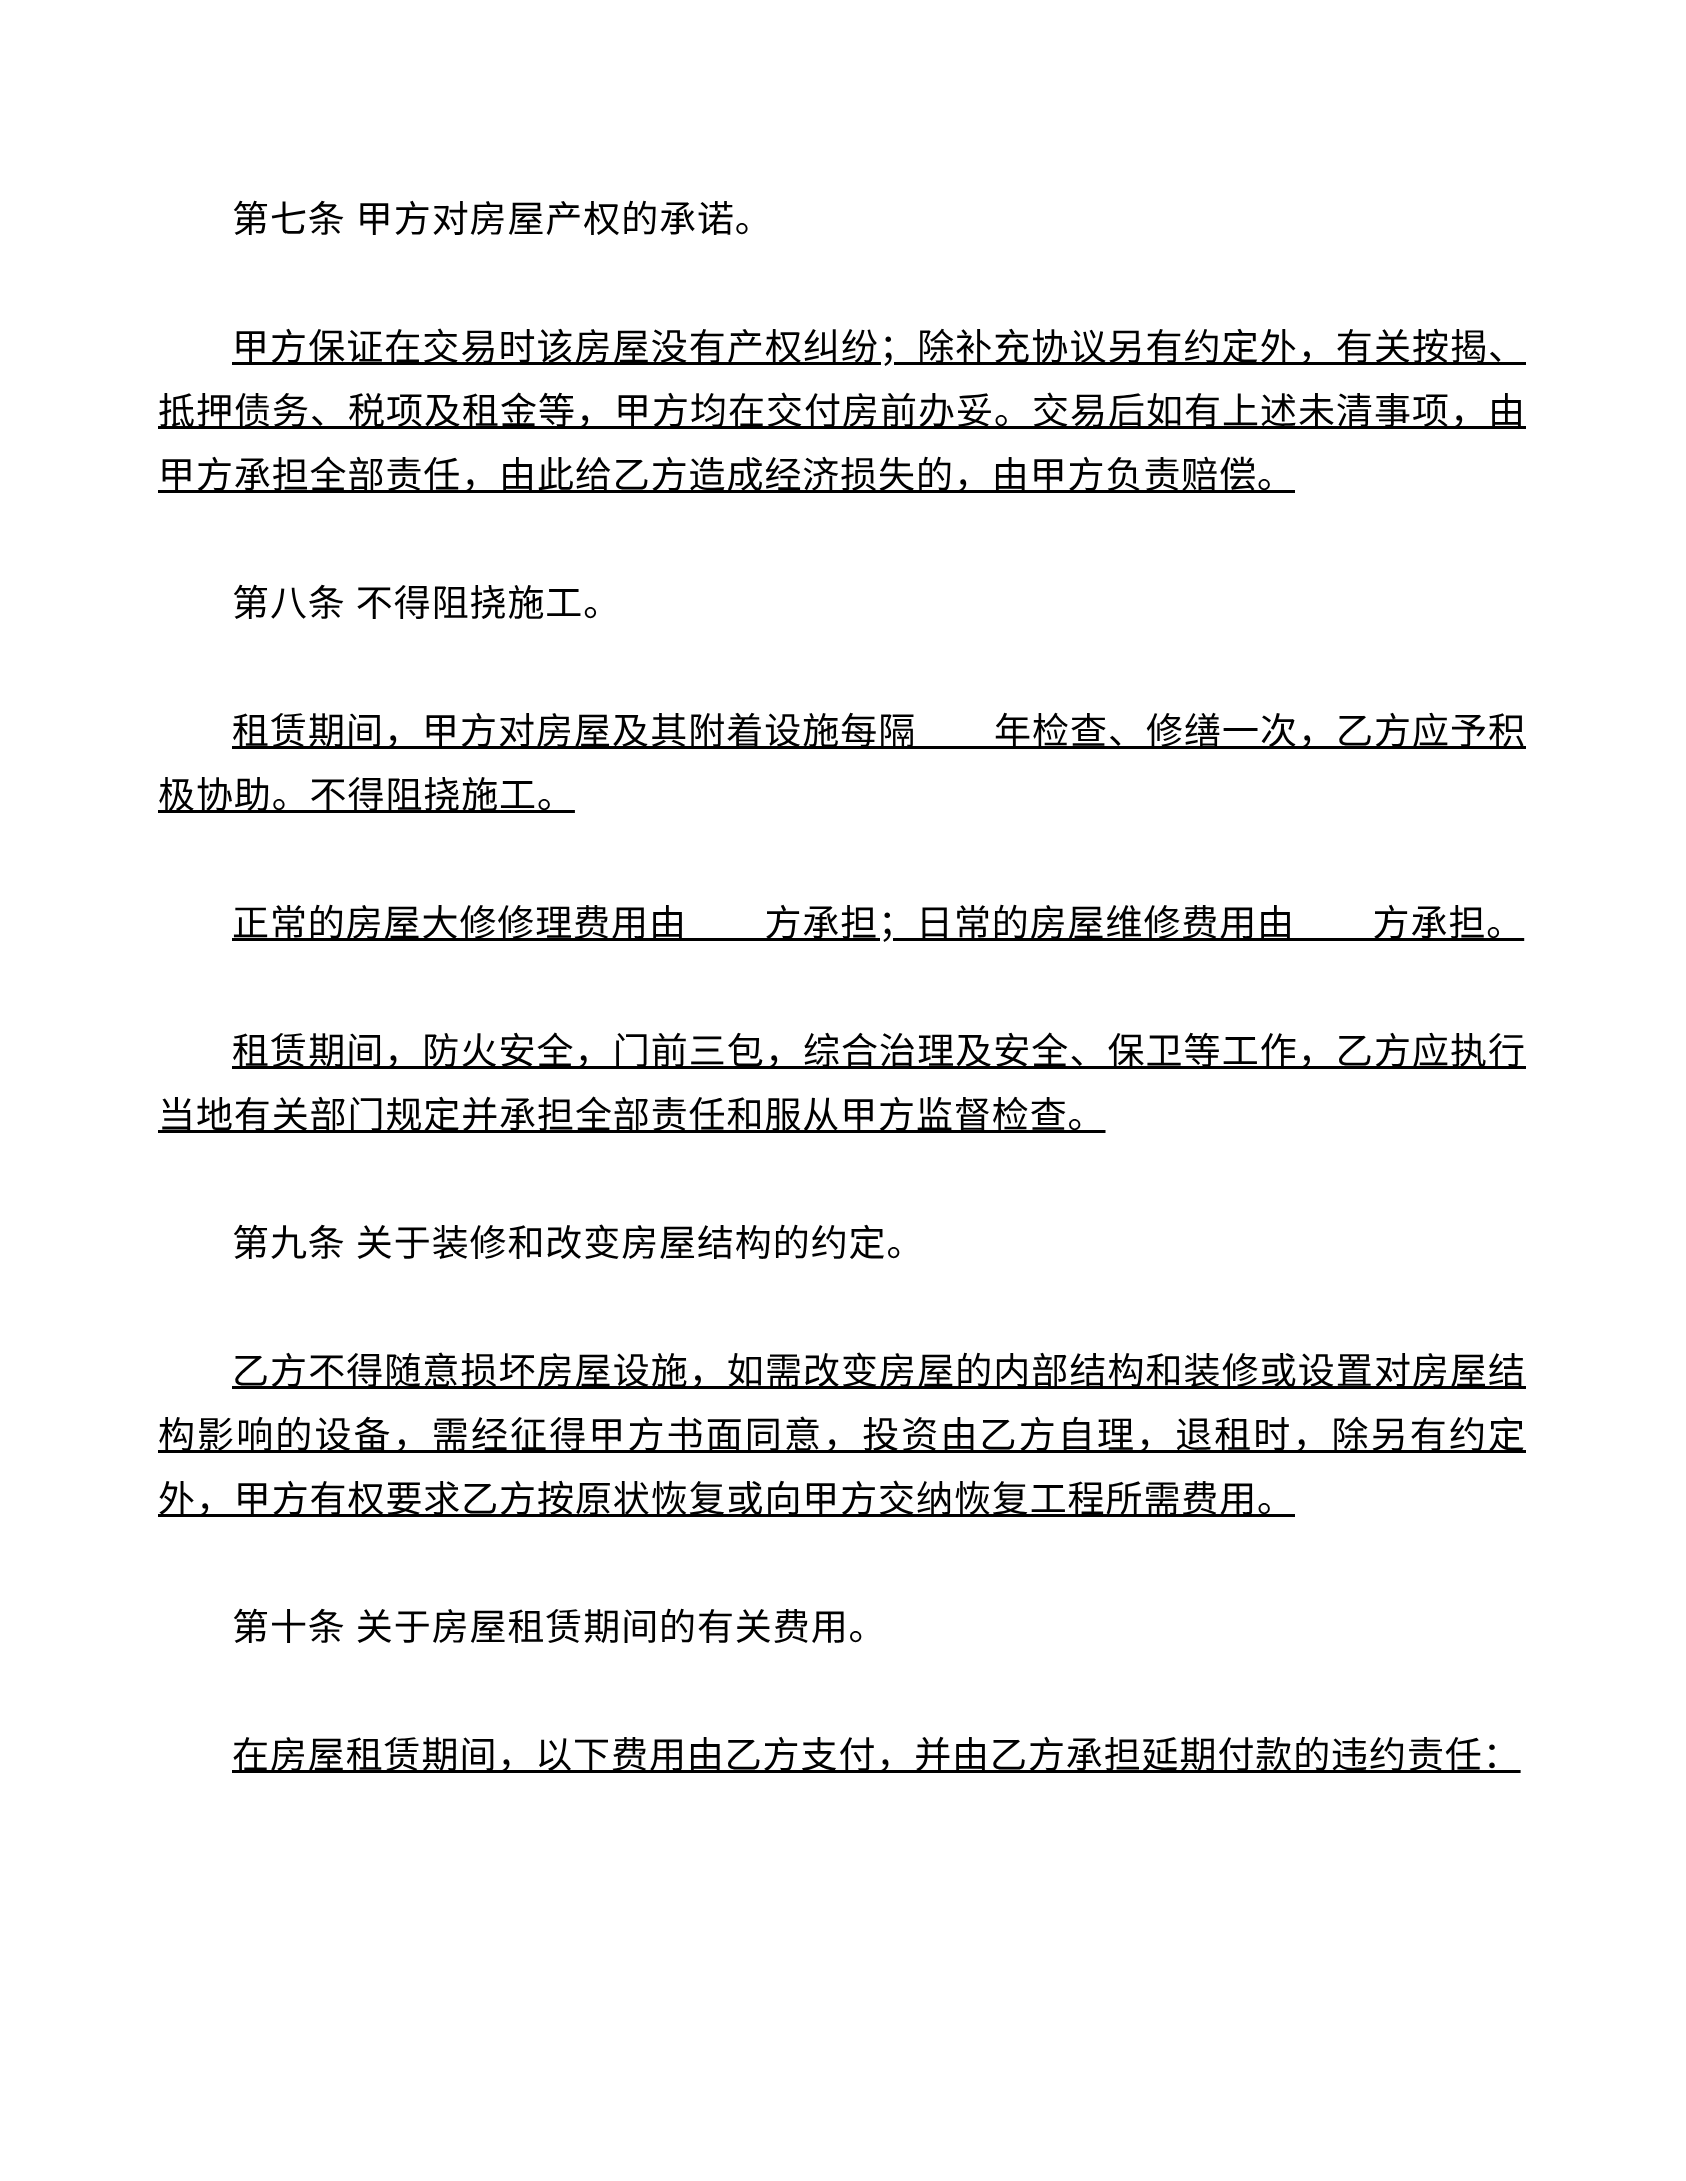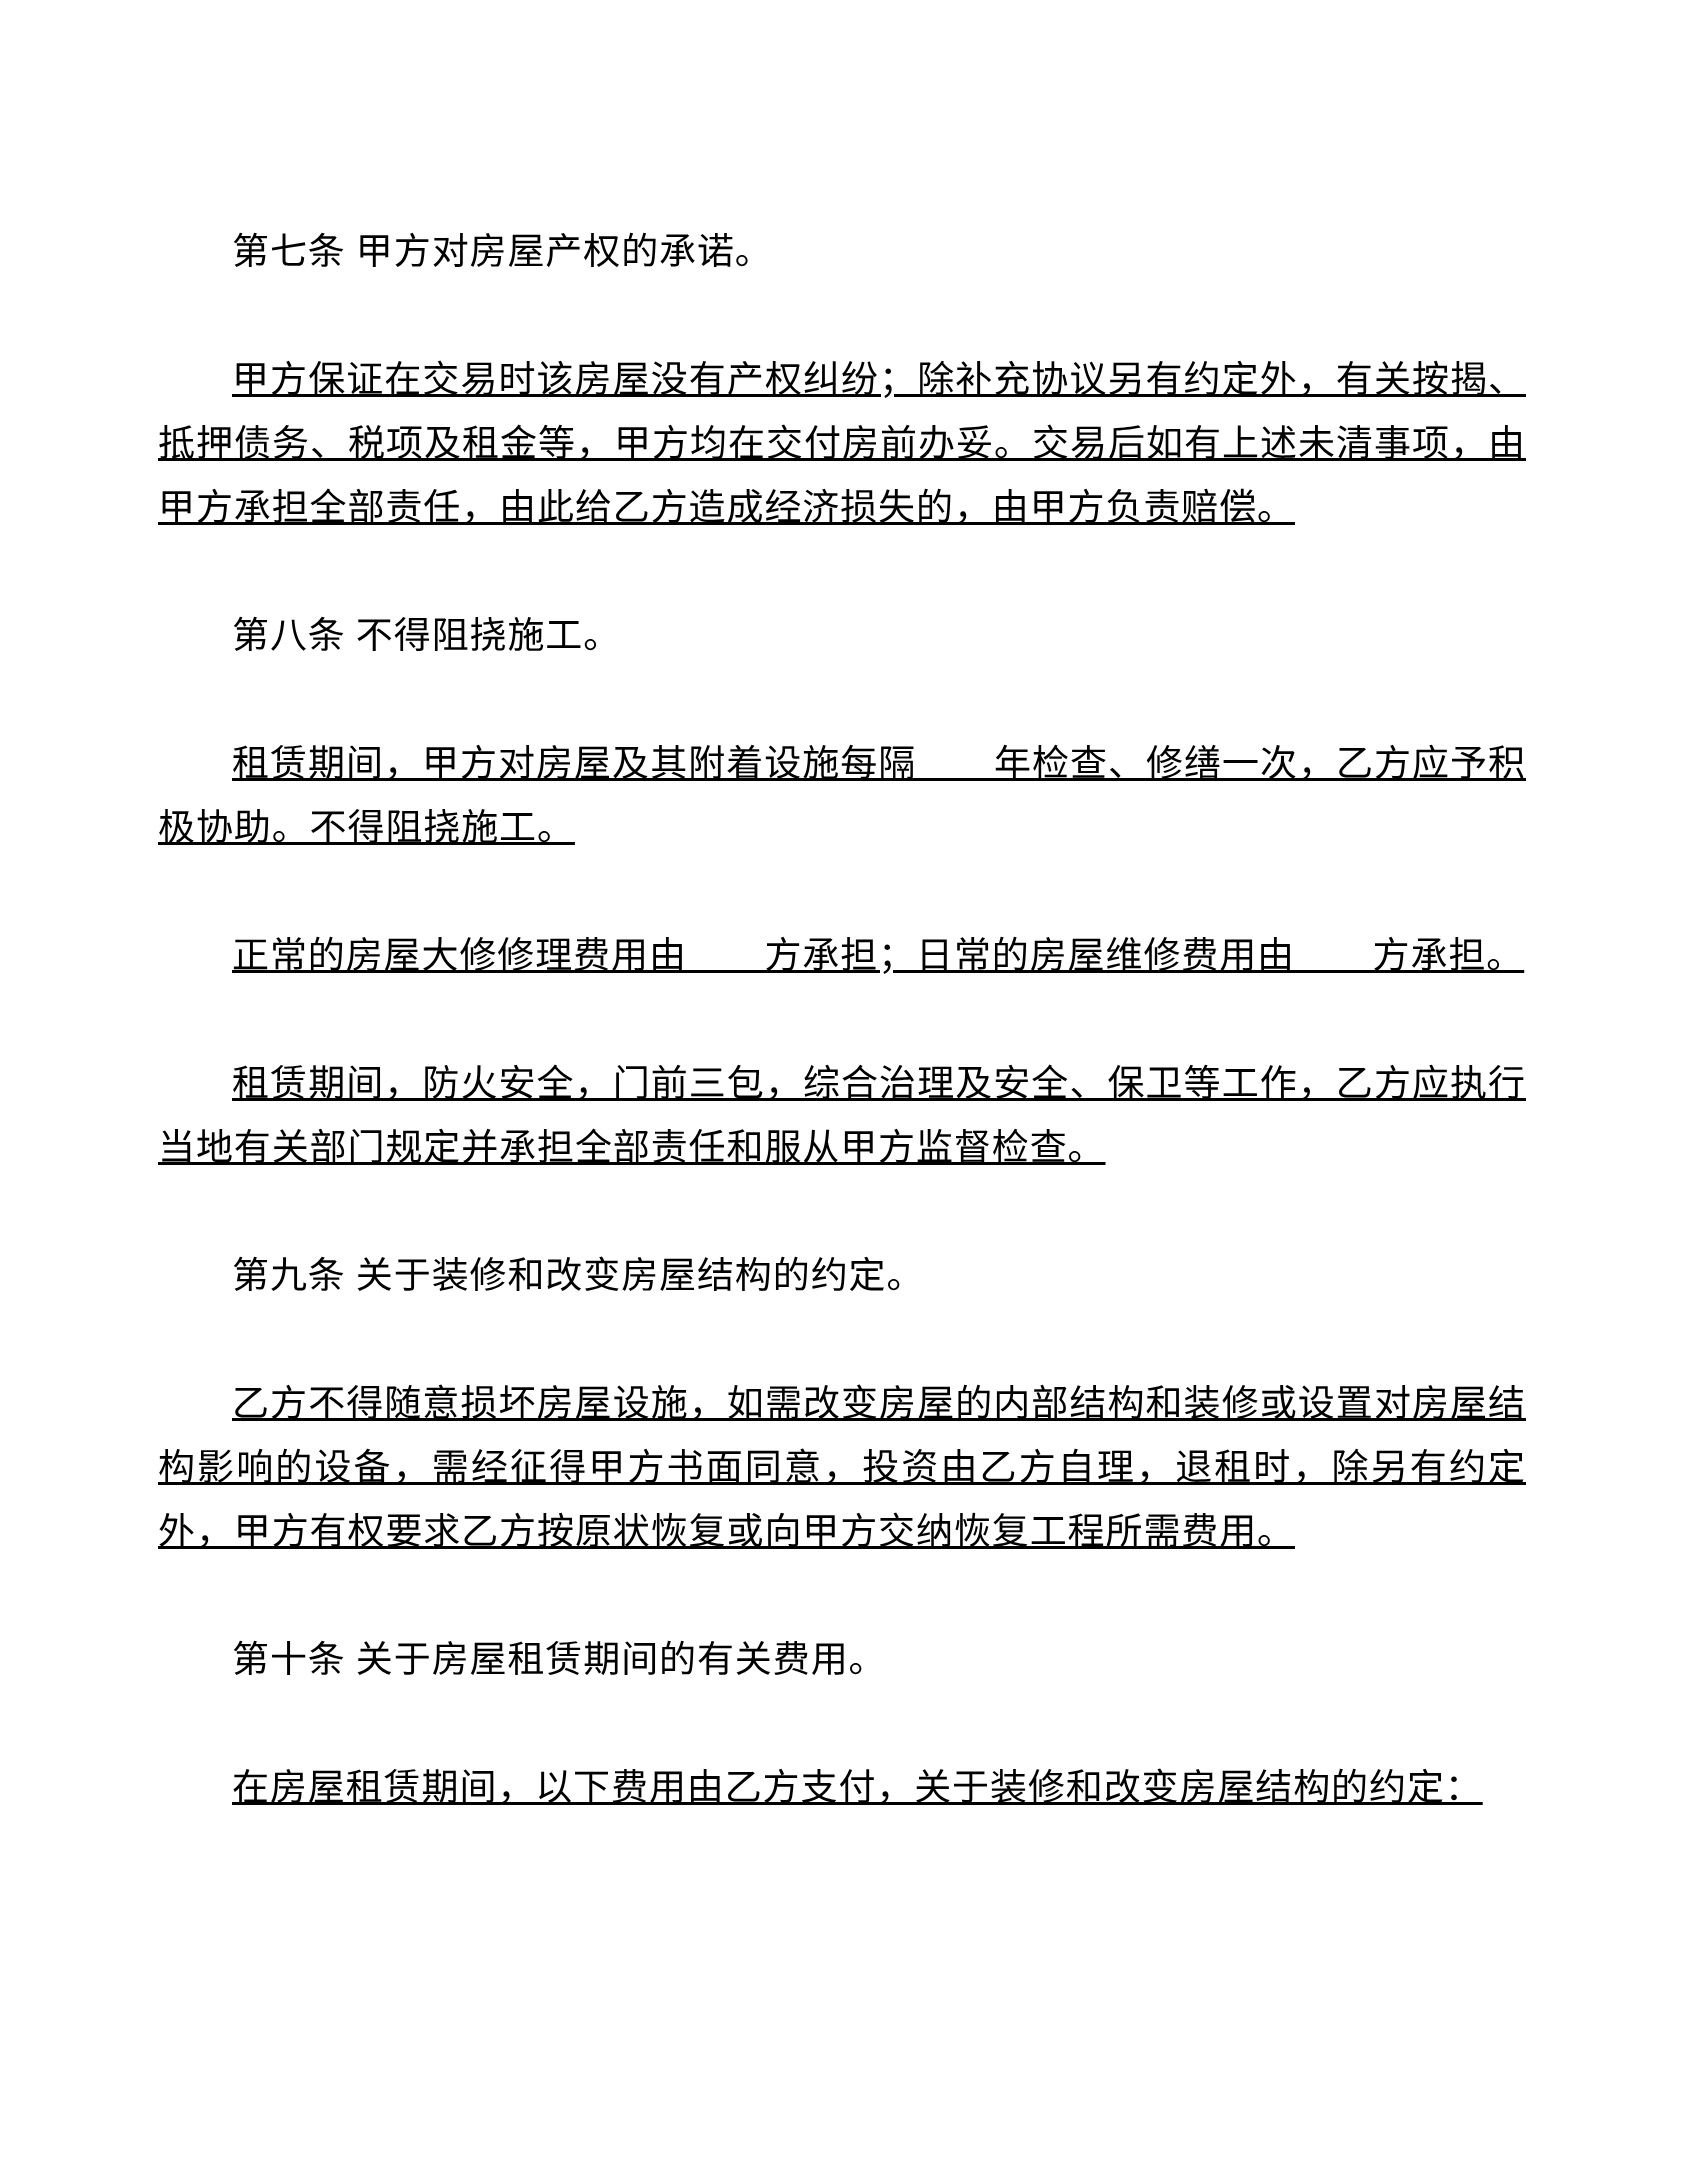--- a/index.html
+++ b/index.html
@@ -6,21 +6,20 @@
     margin: 0;
     padding: 0;
     background: #ffffff;
   }
   .page {
     position: relative;
     width: 1686px;
     height: 1776px;
     background: #ffffff;
     overflow: hidden;
-    margin-top: 32px;
   }
   .content {
     position: absolute;
     left: 158px;
     top: 188px;
     width: 1368px;
     color: #000000;
     font-family: "Liberation Serif", "DejaVu Serif", serif;
     font-size: 37px;
     line-height: 64px;
@@ -47,16 +46,16 @@
   <div class="content" id="document-body">
       <p class="heading">第七条 甲方对房屋产权的承诺。</p>
       <p class="paragraph">甲方保证在交易时该房屋没有产权纠纷；除补充协议另有约定外，有关按揭、抵押债务、税项及租金等，甲方均在交付房前办妥。交易后如有上述未清事项，由甲方承担全部责任，由此给乙方造成经济损失的，由甲方负责赔偿。</p>
       <p class="heading">第八条 不得阻挠施工。</p>
       <p class="paragraph">租赁期间，甲方对房屋及其附着设施每隔____年检查、修缮一次，乙方应予积极协助。不得阻挠施工。</p>
       <p class="paragraph">正常的房屋大修修理费用由____方承担；日常的房屋维修费用由____方承担。</p>
       <p class="paragraph">租赁期间，防火安全，门前三包，综合治理及安全、保卫等工作，乙方应执行当地有关部门规定并承担全部责任和服从甲方监督检查。</p>
       <p class="heading">第九条 关于装修和改变房屋结构的约定。</p>
       <p class="paragraph">乙方不得随意损坏房屋设施，如需改变房屋的内部结构和装修或设置对房屋结构影响的设备，需经征得甲方书面同意，投资由乙方自理，退租时，除另有约定外，甲方有权要求乙方按原状恢复或向甲方交纳恢复工程所需费用。</p>
       <p class="heading">第十条 关于房屋租赁期间的有关费用。</p>
-      <p class="paragraph">在房屋租赁期间，以下费用由乙方支付，关于装修和改变房屋结构的约定：</p>
+      <p class="paragraph">在房屋租赁期间，以下费用由乙方支付，并由乙方承担延期付款的违约责任：</p>
     </div>
 </div>
 
 
 </body></html>

